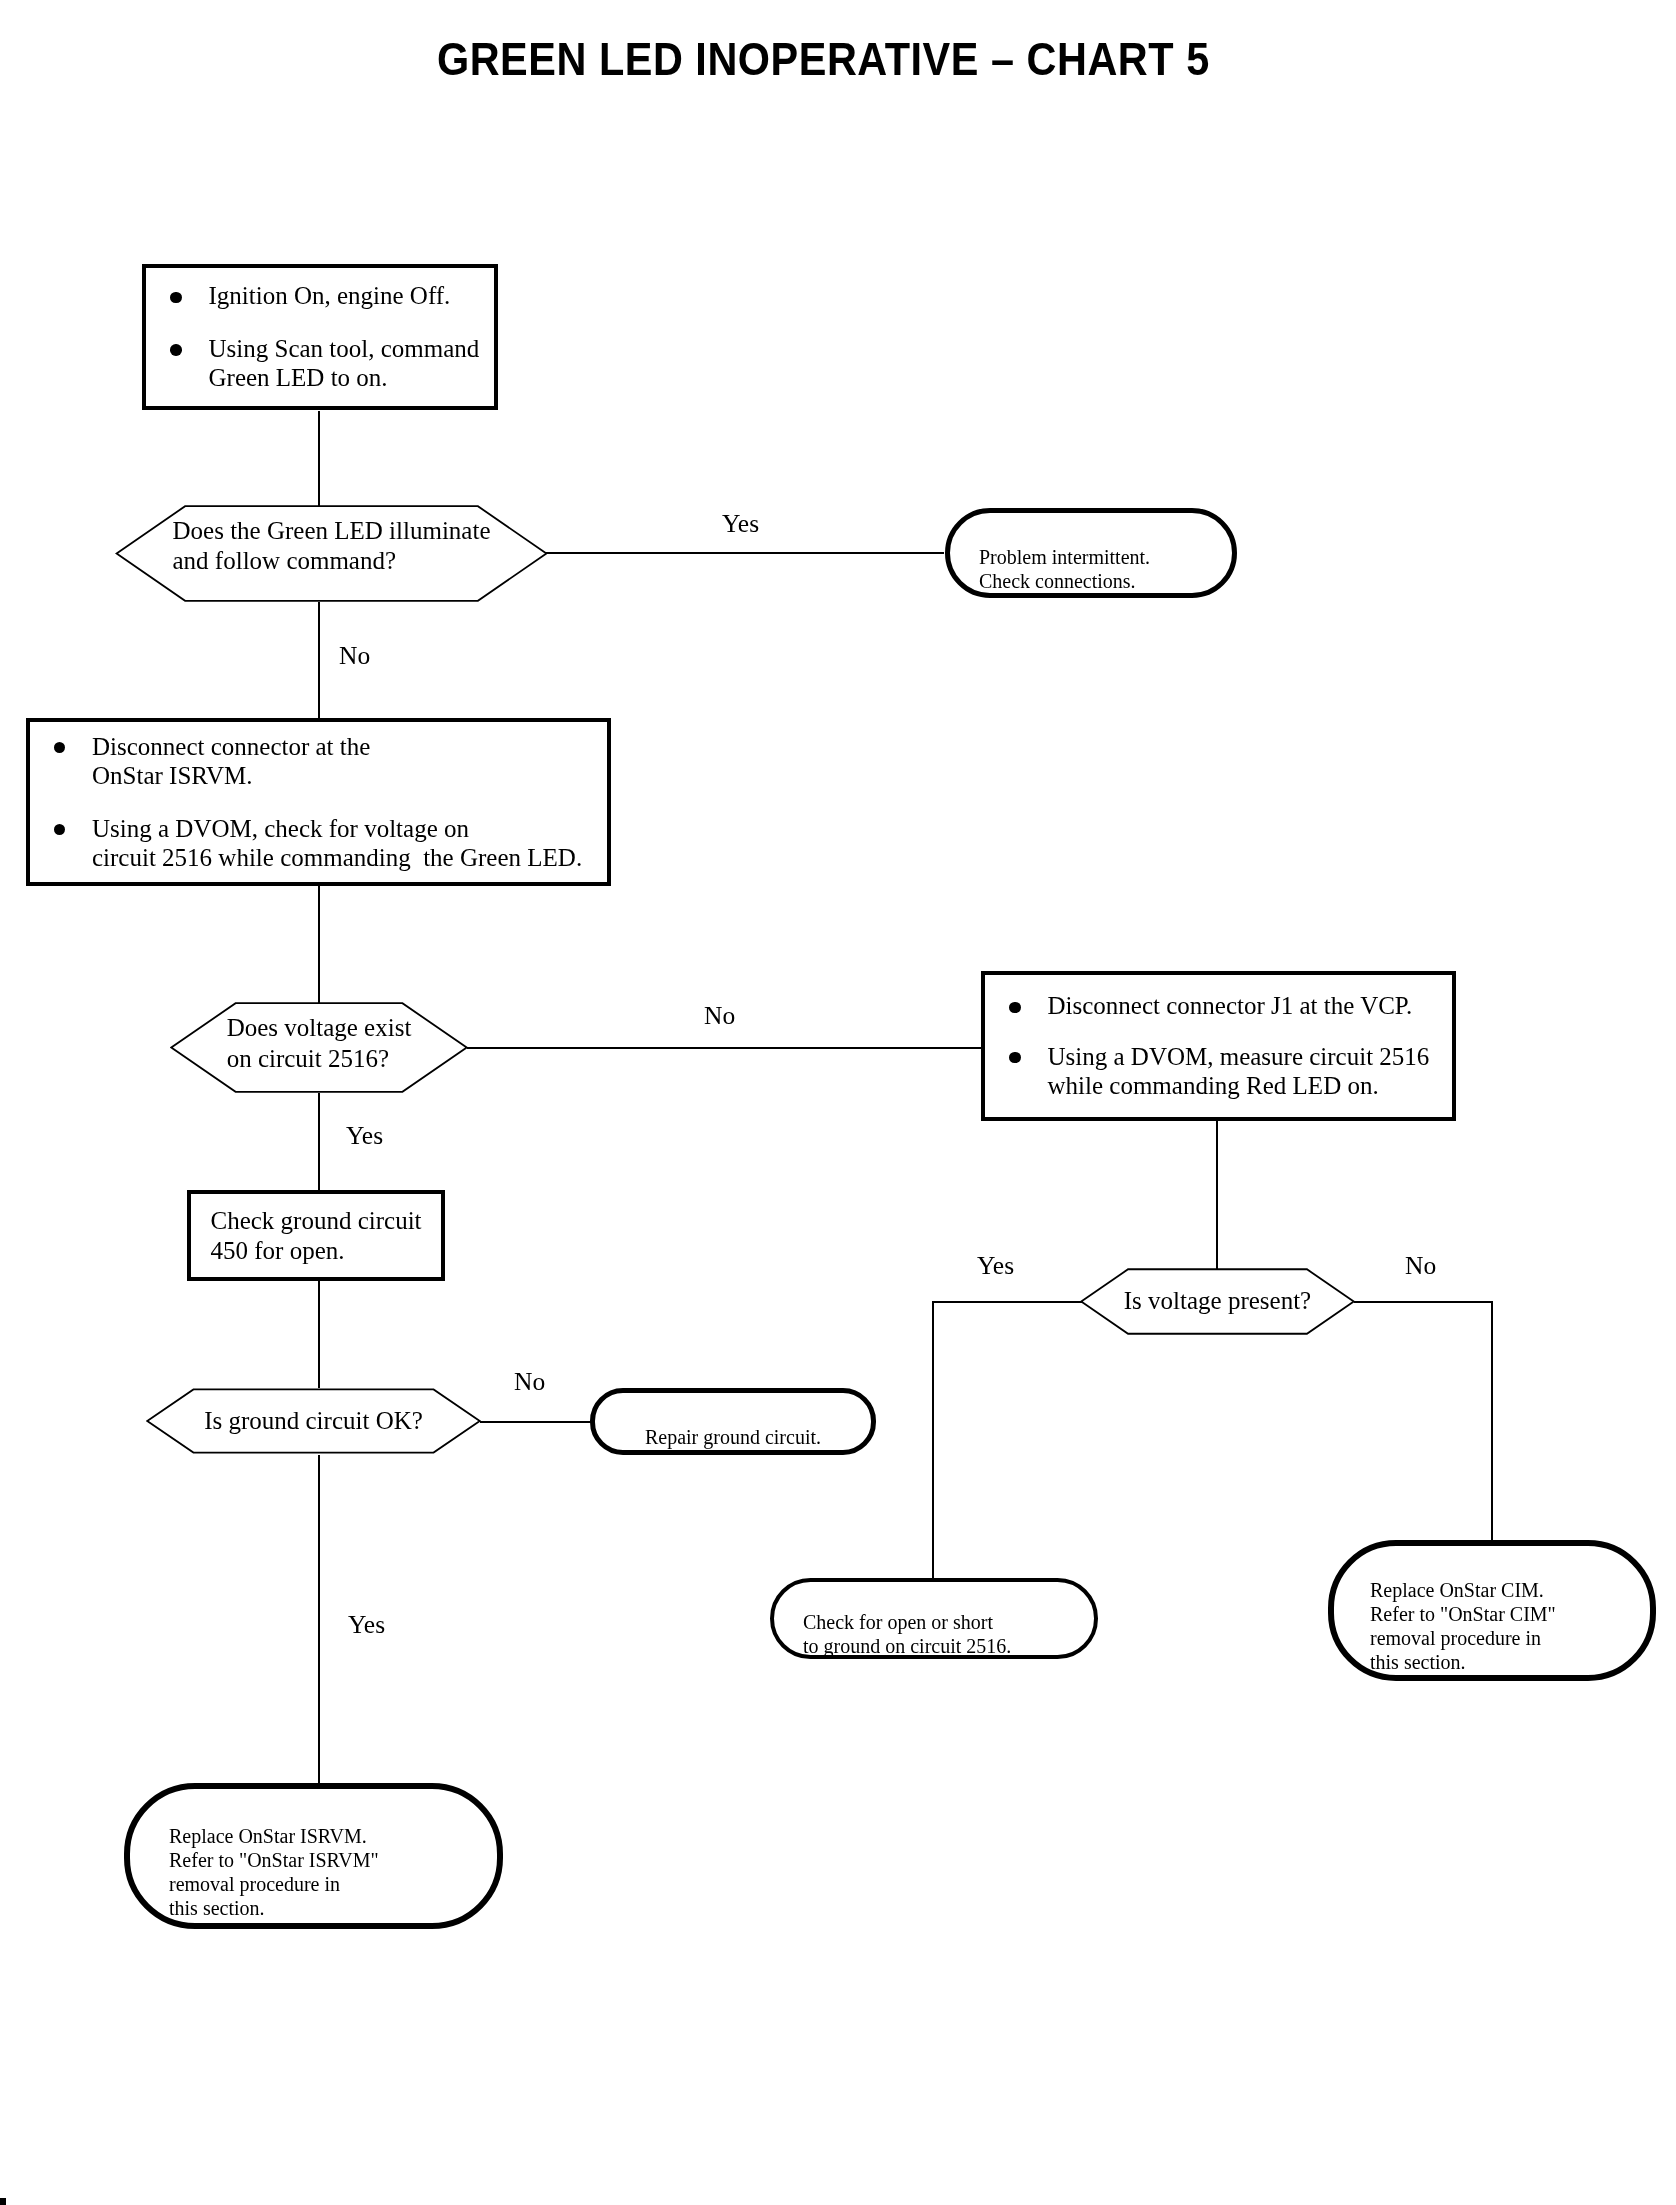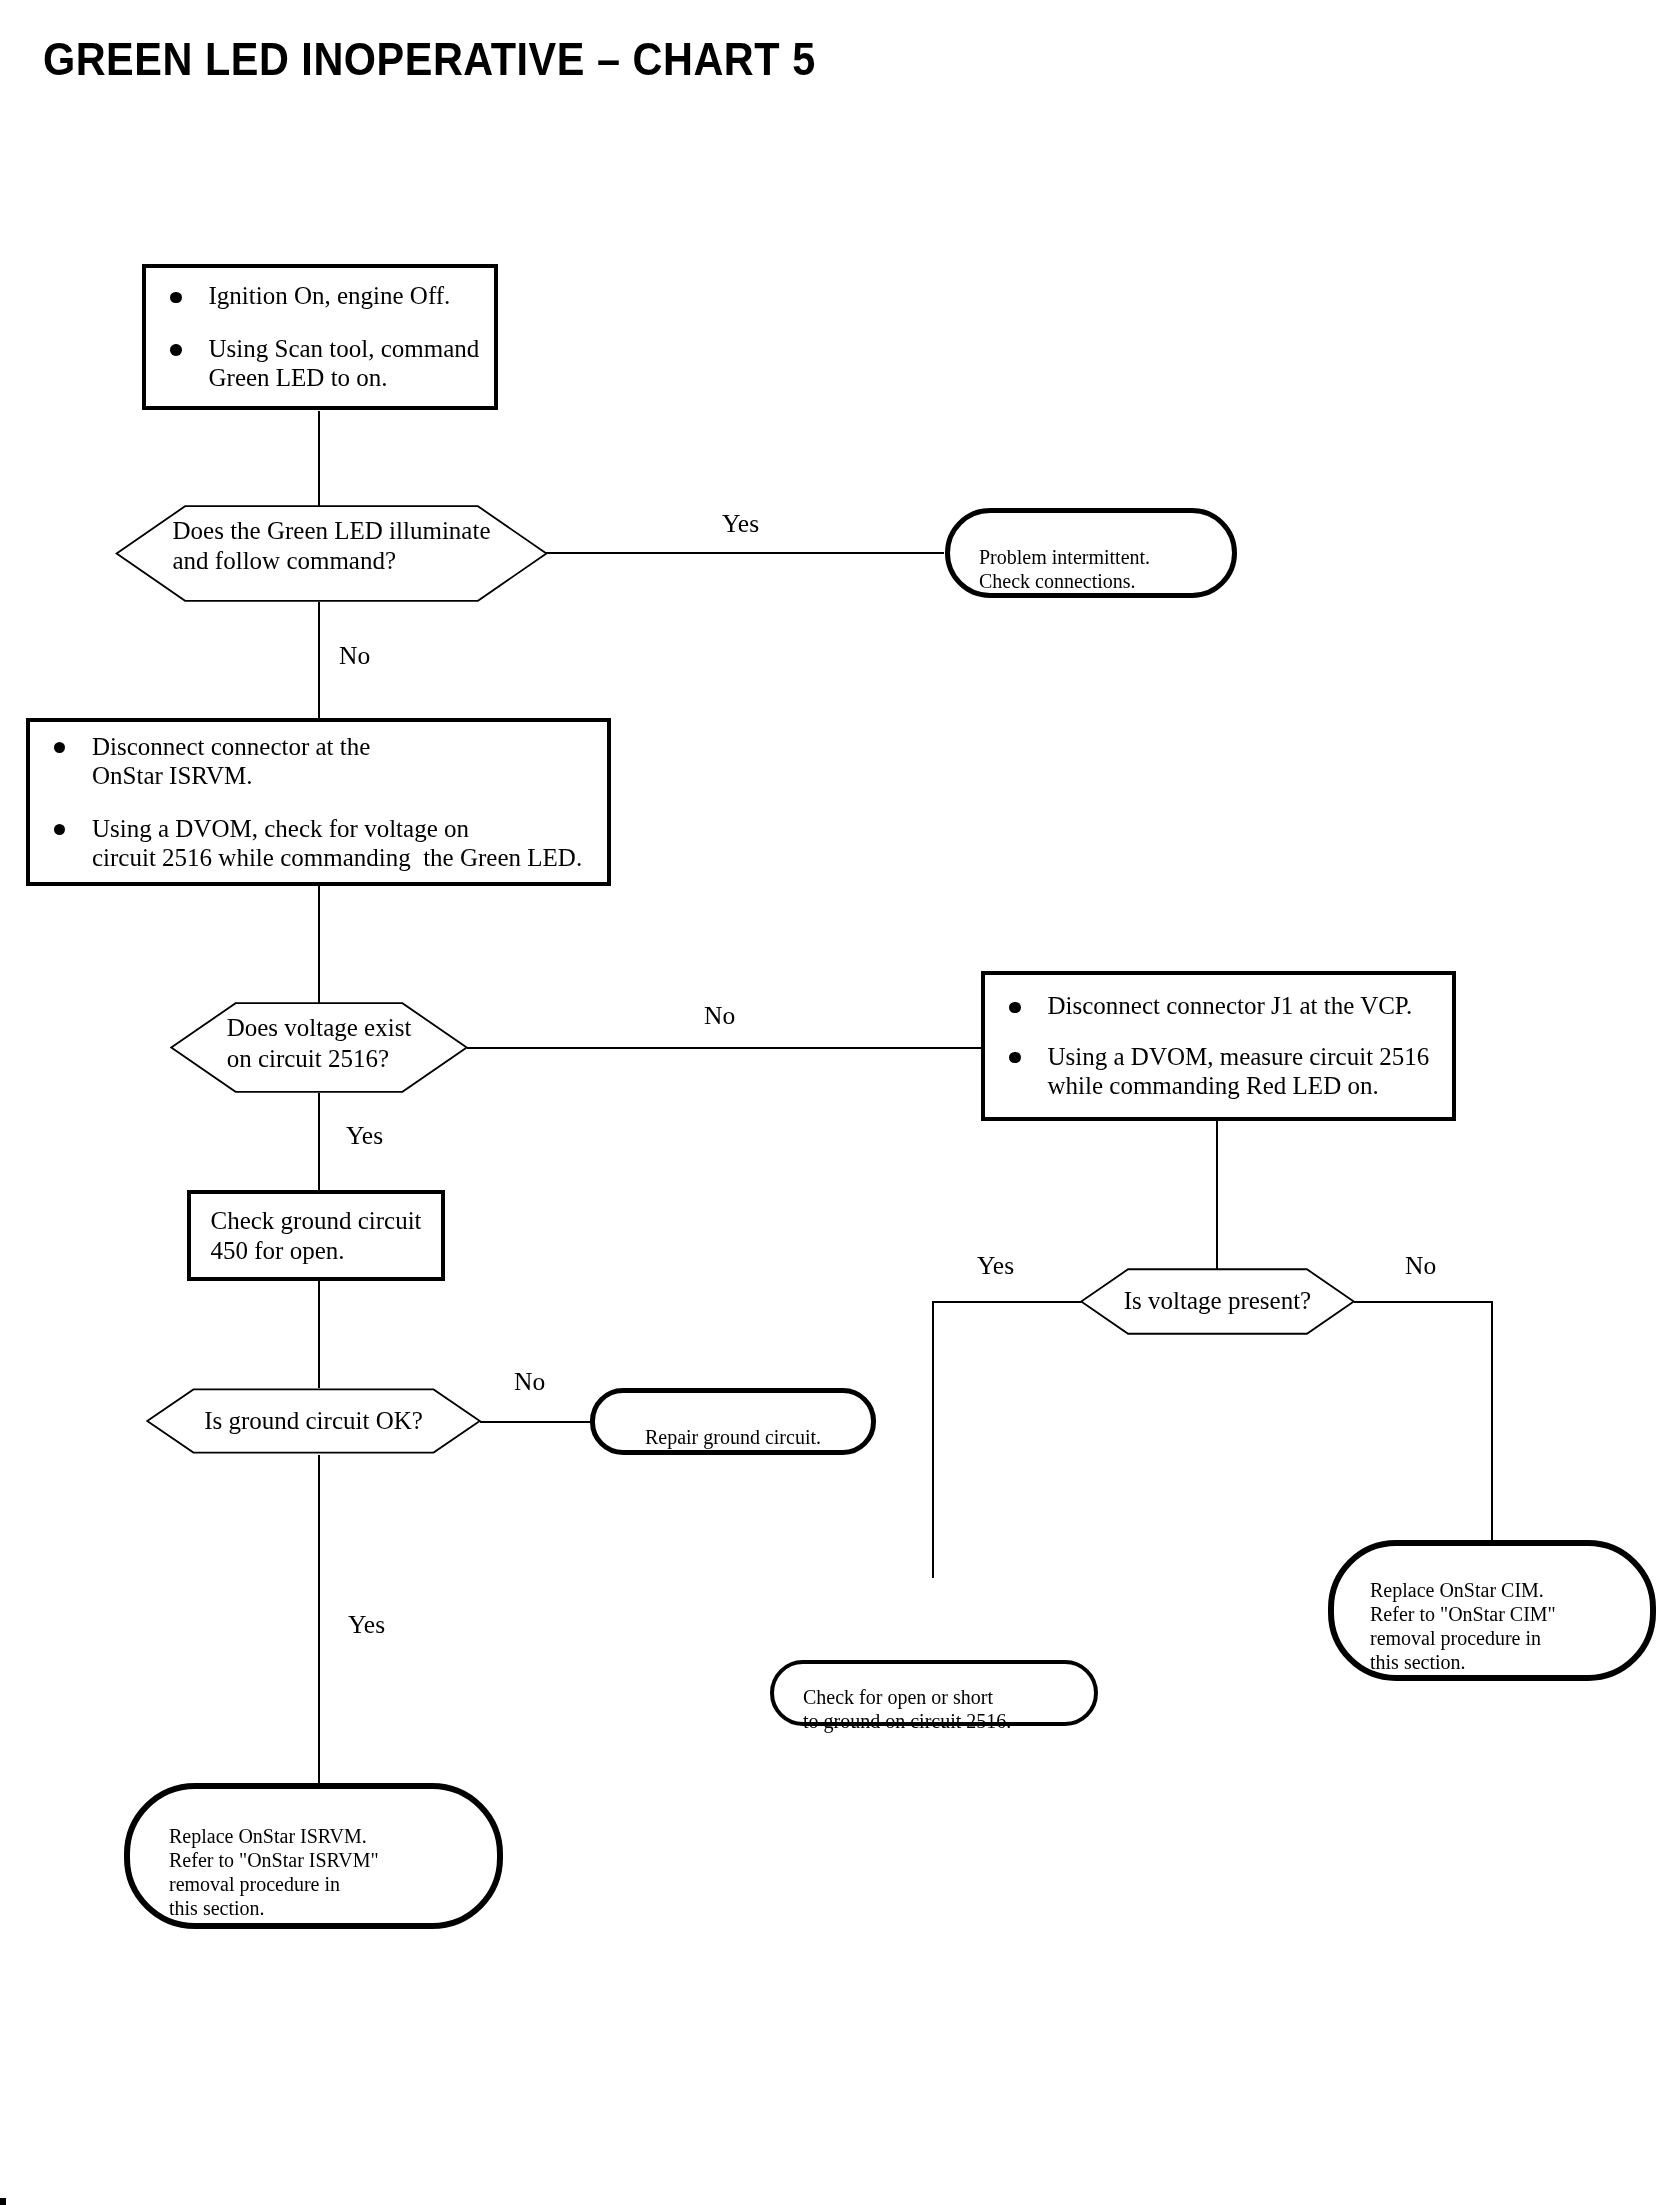--- a/index.html
+++ b/index.html
@@ -1,18 +1,18 @@
 <!DOCTYPE html>
 <html style="font-size:9.7px"><head>
 <meta charset="utf-8">
 <style>
   html,body{margin:0;padding:0;background:#ffffff;}
   body{position:relative;width:1676px;height:2205px;overflow:hidden;
        font-family:"Liberation Serif",serif;color:#000;}
-  .title-wrap{position:absolute;left:0;top:32px;width:1646px;text-align:left;}
+  .title-wrap{position:absolute;left:0;top:32px;width:1646px;text-align:center;}
   .title-wrap span{display:inline-block;font-family:"Liberation Sans",sans-serif;
        font-weight:700;font-size:46px;letter-spacing:0.6px;transform:scaleX(.9);
        transform-origin:center;white-space:nowrap;}
   .ln{position:absolute;background:#000;}
   .node{position:absolute;box-sizing:border-box;background:#fff;}
   .proc{border:4.9px solid #000;display:flex;flex-direction:column;justify-content:center;}
   .proc.thin{border-width:4.3px;}
   .bullets{display:flex;flex-direction:column;gap:23px;padding:0 9.7px 0 24px;}
   .bullet-row{display:flex;align-items:flex-start;}
   .dot{flex:0 0 auto;width:11.5px;height:11.5px;border-radius:50%;background:#000;
@@ -141,21 +141,21 @@
     <svg width="335" height="66" viewBox="0 0 551 108">
       <polygon points="78,2 473,2 549,54 473,106 78,106 2,54" fill="#ffffff" stroke="#000000" stroke-width="3"></polygon>
     </svg>
   <span class="txt">Is ground circuit OK?</span>
 </div>
 
 <div class="node stad center" style="left:590px;top:1388px;width:286px;height:67px;border-radius:33px">
   <span class="txt">Repair ground circuit.</span>
 </div>
 
-<div class="node stad" style="left:770px;top:1660px;width:328px;height:66px;border-radius:46px;border-width:4.9px">
+<div class="node stad" style="left:770px;top:1578px;width:328px;height:81px;border-radius:46px;border-width:4.9px">
   <span class="txt">Check for open or short
 to ground on circuit 2516.</span>
 </div>
 
 <div class="node stad" style="left:1328px;top:1540px;width:328px;height:141px;border-radius:68px;border-width:6px">
   <span class="txt" style="padding-left:36px">Replace OnStar CIM.
 Refer to "OnStar CIM"
 removal procedure in
 this section.</span>
 </div>

